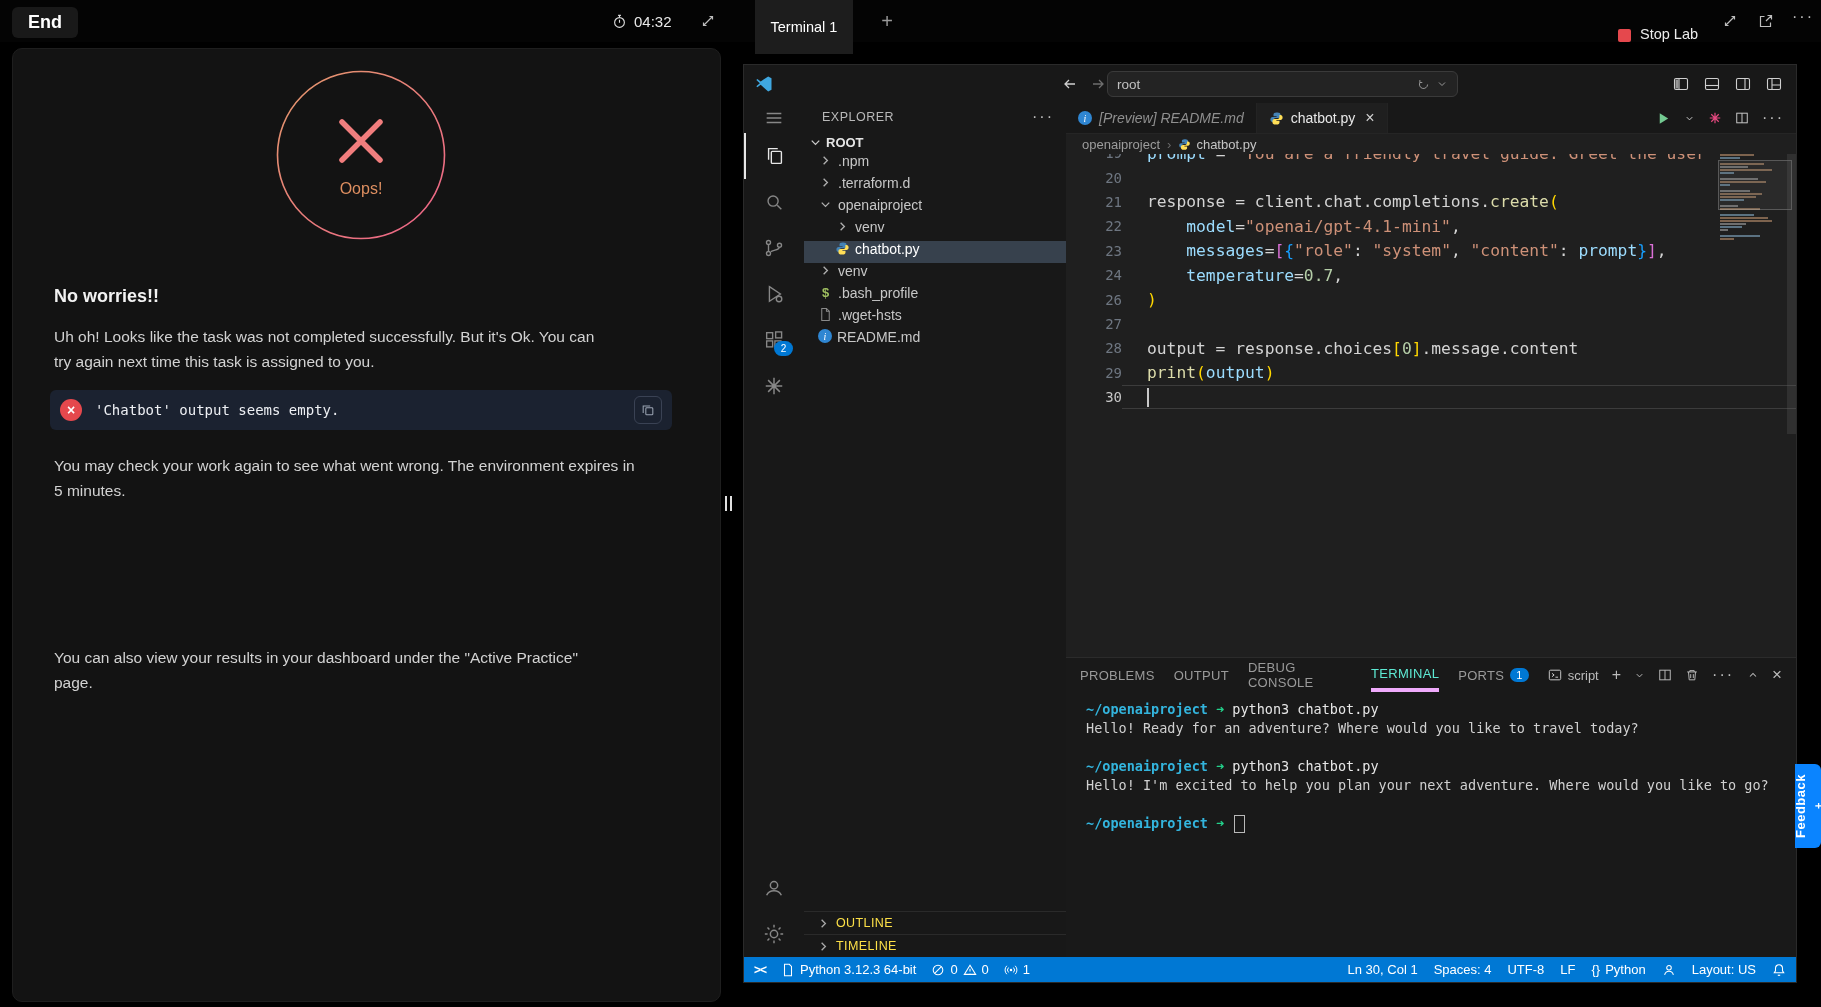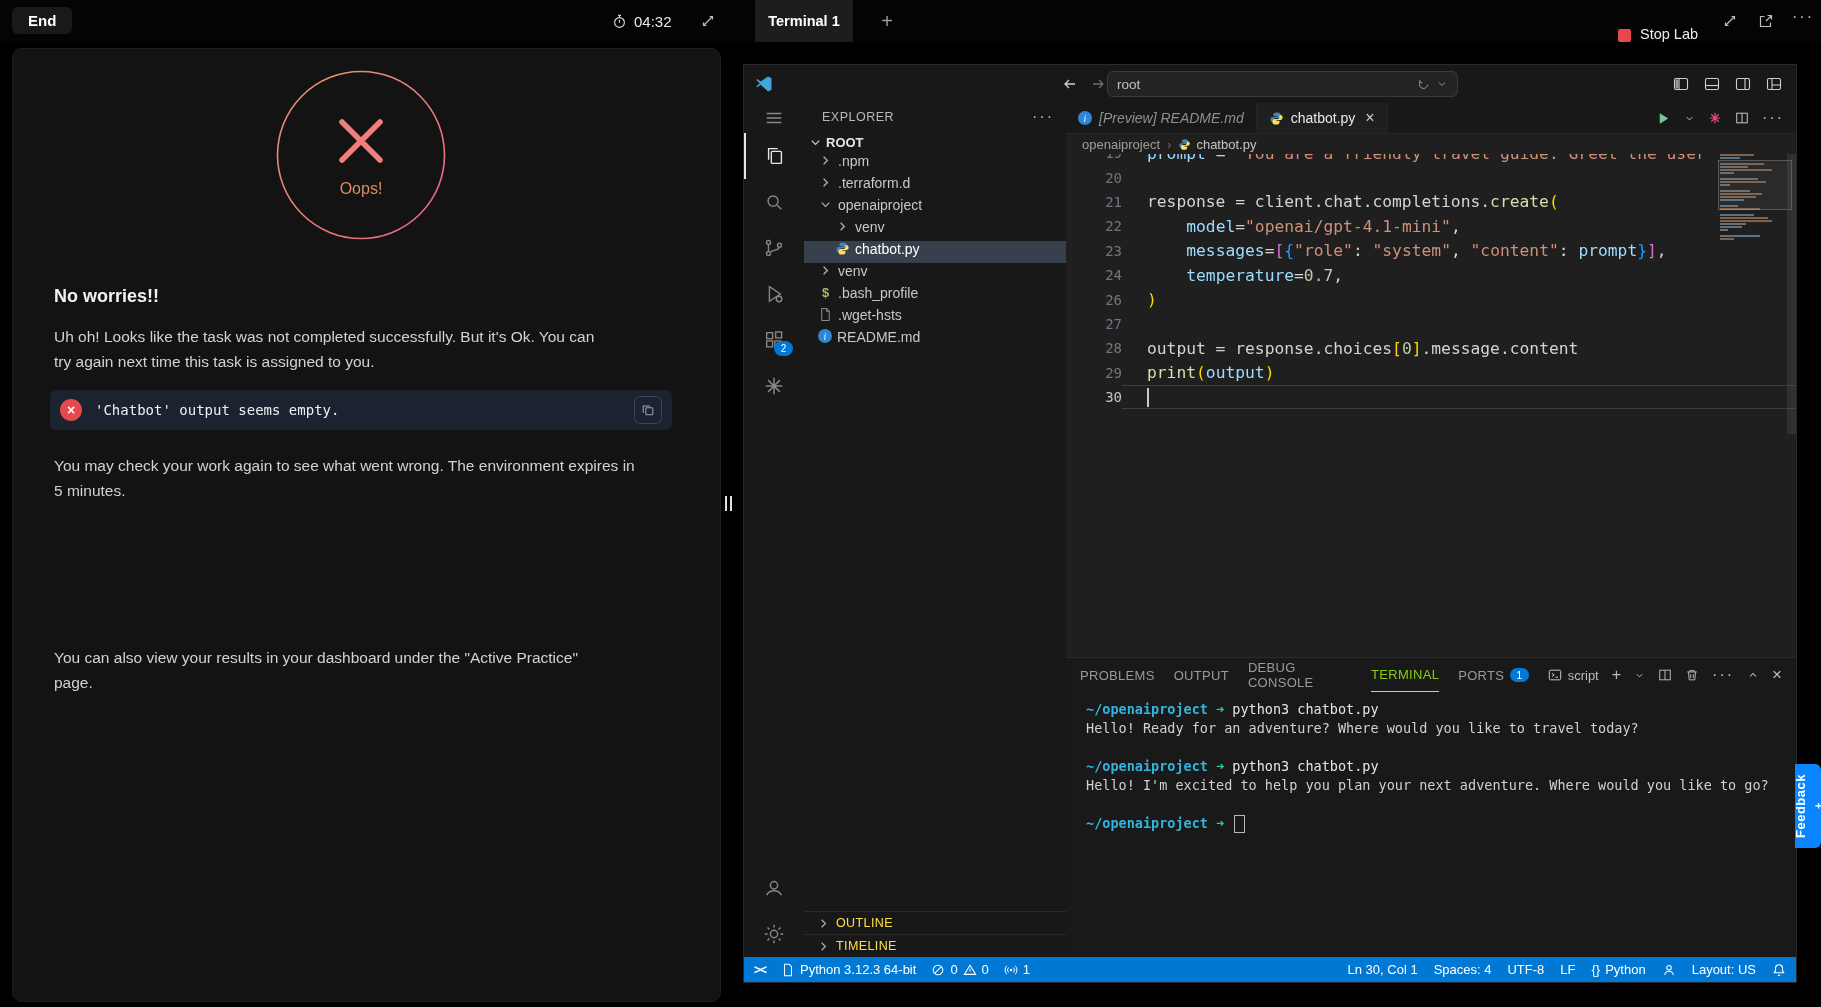--- a/index.html
+++ b/index.html
@@ -4,26 +4,26 @@
 <style>
   html,body{margin:0;padding:0}
   body{width:1821px;height:1007px;background:#000;overflow:hidden;position:relative;
        font-family:"Liberation Sans",sans-serif;color:#ddd;-webkit-font-smoothing:antialiased}
   svg{display:block}
   .ic{width:15px;height:15px;flex:none}
 
   
   .lab-bar{position:absolute;left:0;top:0;width:1821px;height:42px;background:#040404}
   .end-chip{position:absolute;left:12px;top:7px;padding:5px 16px;background:#191919;border-radius:6px;
-            color:#fff;font-size:15px;font-weight:600}
+            color:#fff;font-size:18px;font-weight:600}
   .timer{position:absolute;left:612px;top:0;height:42px;display:flex;align-items:center;gap:7px;
          color:#e8e8e8;font-size:15px}
   .lab-ic{position:absolute;top:13px;width:16px;height:16px;color:#bdbdbd;cursor:pointer}
-  .terminal-tab{position:absolute;left:755px;top:0;width:98px;height:42px;background:#1d1d1d;color:#fff;
-                font-size:14.5px;font-weight:700;display:flex;align-items:center;justify-content:center}
+  .terminal-tab{position:absolute;left:755px;top:0;width:98px;height:54px;background:#1d1d1d;color:#fff;
+                font-size:14.5px;font-weight:400;display:flex;align-items:center;justify-content:center}
   .add-tab{position:absolute;left:872px;top:6px;width:30px;height:30px;display:flex;align-items:center;
            justify-content:center;color:#9a9a9a;font-size:20px}
   .stop-lab{position:absolute;left:1618px;top:0;height:42px;display:flex;align-items:flex-end;gap:9px;
             color:#ececec;font-size:14.5px}
   .stop-sq{width:13px;height:13px;border-radius:2px;background:#e5484d}
   .kebab{font-size:16px;letter-spacing:2px;color:#bdbdbd}
 
   
   .result-card{position:absolute;left:12px;top:48px;width:707px;height:952px;background:#131313;
                border:1px solid #1e1e1e;border-radius:10px}
@@ -116,21 +116,21 @@
   .mm-mark{height:2px;margin-bottom:1px;opacity:.65}
   .mm-slider{position:absolute;left:-2px;top:6px;width:72px;height:48px;
              border:1px solid rgba(255,255,255,.22);background:rgba(120,120,120,.12)}
   .vscroll{position:absolute;right:0;top:0;width:9px;height:280px;background:rgba(110,110,110,.22)}
 
   .panel{position:absolute;left:322px;top:592px;width:730px;height:300px;background:#191919;
          border-top:1px solid #2b2b2b;box-sizing:border-box}
   .panel-header{height:34px;display:flex;align-items:center;padding-left:14px;gap:19px}
   .ptab{height:34px;display:flex;align-items:center;gap:6px;font-size:13px;letter-spacing:.3px;
         color:#9a9a9a;cursor:pointer;box-sizing:border-box}
-  .ptab.active{color:#84cc16;border-bottom:1px solid #f0abfc}
+  .ptab.active{color:#5eead4;border-bottom:4px solid #f0abfc}
   .pbadge{background:#0078d4;color:#fff;font-size:11px;border-radius:9px;padding:1px 6px}
   .panel-actions{margin-left:auto;display:flex;align-items:center;gap:13px;padding-right:14px;color:#bbb;
                  font-size:13px}
   .terminal{padding:8px 0 0 20px;font-family:"DejaVu Sans Mono",monospace;font-size:13.5px;
             line-height:19px;color:#d0d0d0}
   .t-path{color:#33b4dd;font-weight:700}
   .t-arrow{color:#23d18b;font-weight:700}
   .t-cmd{color:#e6e6e6}
   .t-cursor{display:inline-block;width:9px;height:16px;border:1px solid #b9b9b9;vertical-align:middle;
             margin-left:2px}

